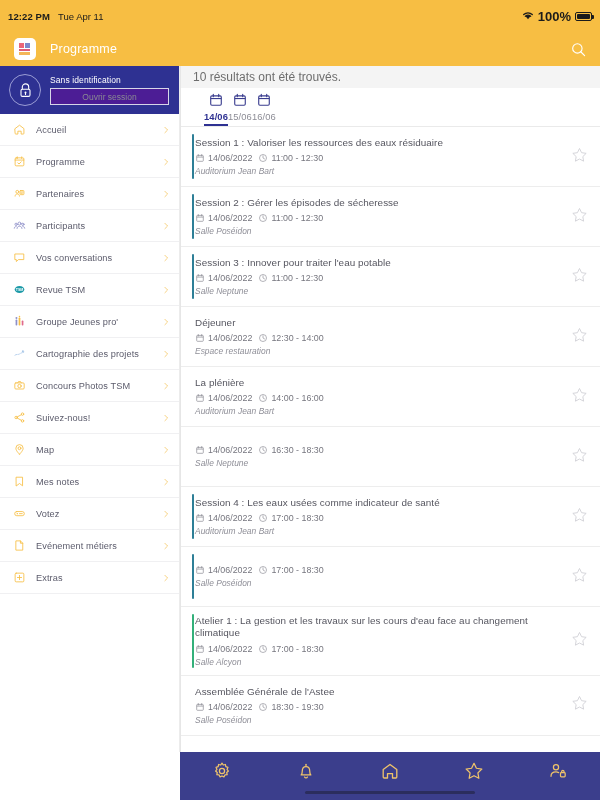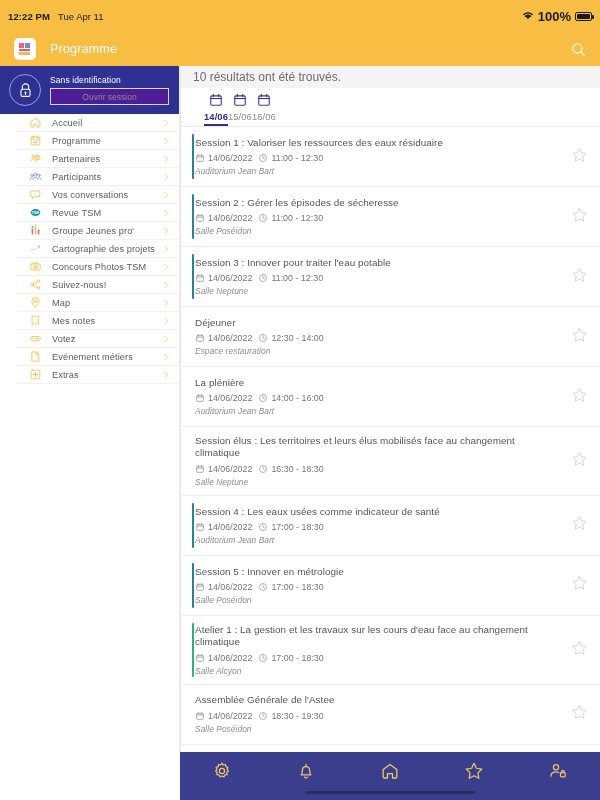--- a/index.html
+++ b/index.html
@@ -57,22 +57,22 @@
   }
   .login-right { margin-left: 9px; flex: 1 1 auto; }
   .login-label { color:#ffffff; font-size:8.5px; margin-bottom:3px; letter-spacing:.1px;}
   .login-btn {
     background:#4c1d95; border:1px solid #d6d6e8; border-radius:0;
     height:17px; display:flex; align-items:center; justify-content:center;
     font-size:8.5px; color:#8a8a93; cursor:pointer;
   }
   .menu { flex:1 1 auto; overflow:hidden; }
   .menu-item {
-    height: 18px; display:flex; align-items:center;
-    border-bottom: 1px solid #f0f0f2; padding: 0 8px 0 11px; cursor:pointer; background:#fff;margin-left:16px;
+    height: 32px; display:flex; align-items:center;
+    border-bottom: 1px solid #f0f0f2; padding: 0 8px 0 11px; cursor:pointer; background:#fff;
   }
   .mi-icon { width:16px; flex:0 0 16px; display:flex; align-items:center; justify-content:center; }
   .mi-label { margin-left: 9px; font-size: 9.2px; color:#5b5b6b; letter-spacing:.1px; flex:1 1 auto; white-space:nowrap; overflow:hidden;}
   .mi-chev { flex:0 0 10px; display:flex; align-items:center; justify-content:center; }
 
   
   .main { flex:1 1 auto; display:flex; flex-direction:column; min-width:0; background:#fff; border-left:1px solid #e6e6e6;}
   .results-bar {
     background:#f4f4f4; height:22px; flex:0 0 22px; display:flex; align-items:center;
     padding-left:12px; font-size:12px; color:#6d6d6d;
@@ -567,21 +567,20 @@
               </span>
               <span>14:00 - 16:00</span>
             </div>
             <div class="c-room">Auditorium Jean Bart</div>
             <span class="c-star"><svg width="17" height="17" viewBox="0 0 24 24" fill="none">
                 <path d="M12 2.8l2.9 5.9 6.5.95-4.7 4.6 1.1 6.45L12 17.65 6.2 20.7l1.1-6.45-4.7-4.6 6.5-.95Z" stroke="#d3d3d8" stroke-width="1.35" stroke-linejoin="round"></path>
               </svg></span>
           </div>
           <div class="card">
             <span class="accent" style="background:transparent"></span>
-            <div class="c-title">Session élus : Les territoires et leurs élus mobilisés face au changement climatique</div>
             <div class="c-meta">
               <span class="mi">
                 <svg width="10" height="10" viewBox="0 0 20 20" fill="none">
                   <rect x="3.4" y="4.8" width="13.2" height="11.8" rx="1.5" stroke="#8b8b94" stroke-width="1.4"></rect>
                   <line x1="3.4" y1="8.2" x2="16.6" y2="8.2" stroke="#8b8b94" stroke-width="1.4"></line>
                   <line x1="6.6" y1="3" x2="6.6" y2="6" stroke="#8b8b94" stroke-width="1.4" stroke-linecap="round"></line>
                   <line x1="13.4" y1="3" x2="13.4" y2="6" stroke="#8b8b94" stroke-width="1.4" stroke-linecap="round"></line>
                 </svg>
               </span>
               <span>14/06/2022</span>
@@ -621,21 +620,20 @@
               </span>
               <span>17:00 - 18:30</span>
             </div>
             <div class="c-room">Auditorium Jean Bart</div>
             <span class="c-star"><svg width="17" height="17" viewBox="0 0 24 24" fill="none">
                 <path d="M12 2.8l2.9 5.9 6.5.95-4.7 4.6 1.1 6.45L12 17.65 6.2 20.7l1.1-6.45-4.7-4.6 6.5-.95Z" stroke="#d3d3d8" stroke-width="1.35" stroke-linejoin="round"></path>
               </svg></span>
           </div>
           <div class="card">
             <span class="accent" style="background:#2E7F97"></span>
-            <div class="c-title">Session 5 : Innover en métrologie</div>
             <div class="c-meta">
               <span class="mi">
                 <svg width="10" height="10" viewBox="0 0 20 20" fill="none">
                   <rect x="3.4" y="4.8" width="13.2" height="11.8" rx="1.5" stroke="#8b8b94" stroke-width="1.4"></rect>
                   <line x1="3.4" y1="8.2" x2="16.6" y2="8.2" stroke="#8b8b94" stroke-width="1.4"></line>
                   <line x1="6.6" y1="3" x2="6.6" y2="6" stroke="#8b8b94" stroke-width="1.4" stroke-linecap="round"></line>
                   <line x1="13.4" y1="3" x2="13.4" y2="6" stroke="#8b8b94" stroke-width="1.4" stroke-linecap="round"></line>
                 </svg>
               </span>
               <span>14/06/2022</span>

